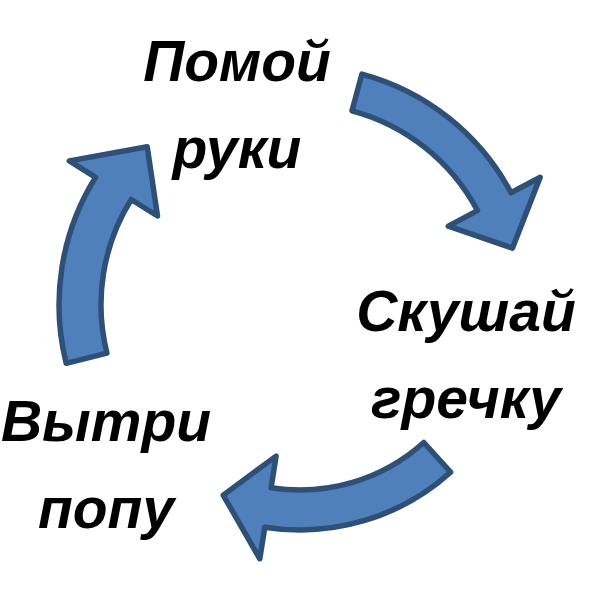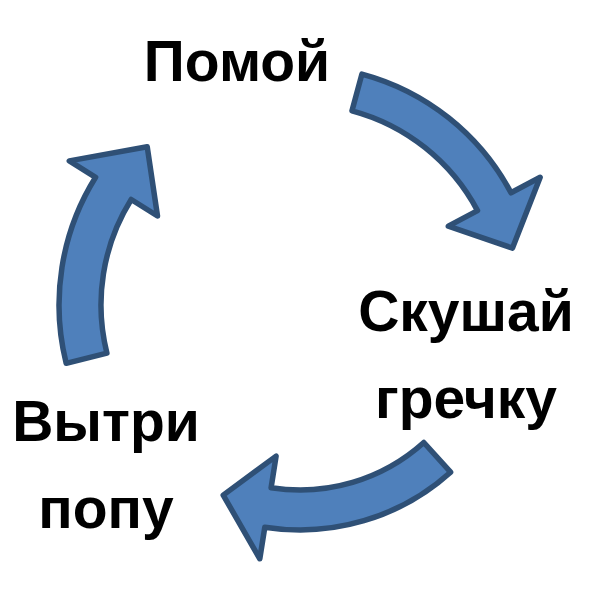--- a/index.html
+++ b/index.html
@@ -23,38 +23,40 @@
   .step-label {
     position: absolute;
     width: 300px;
     text-align: center;
     font-weight: 700;
     font-size: 57px;
     line-height: 87px;
     color: #000000;
     letter-spacing: 0px;
     white-space: nowrap;
+    font-style: italic;
   }
   #label-wash { left: 87px;  top: 18px;  }
   #label-eat  { left: 316px; top: 268px; }
   #label-wipe { left: -44px; top: 378px; }
 </style>
 </head>
 <body>
 
 <div class="stage">
 
   <svg width="600" height="600" viewBox="0 0 600 600">
     <path id="arrow-0" d="M361.9,74.1 A239,239 0 0 1 511.0,192.8 L540.2,177.3 L512.5,248.1 L448.3,226.1 L477.5,210.6 A201,201 0 0 0 352.0,110.8 Z" fill="#4F80BB" stroke="#2F5076" stroke-width="5.5" stroke-linejoin="round"></path>
     <path id="arrow-1" d="M450.6,472.2 A225,225 0 0 1 264.8,527.2 L259.8,558.8 L223.2,495.1 L276.1,456.1 L271.1,487.7 A185,185 0 0 0 423.8,442.5 Z" fill="#4F80BB" stroke="#2F5076" stroke-width="5.5" stroke-linejoin="round"></path>
     <path id="arrow-2" d="M66.2,363.3 A241,241 0 0 1 95.6,177.3 L69.3,160.9 L147.2,146.7 L157.5,216.0 L131.2,199.5 A199,199 0 0 0 106.9,353.1 Z" fill="#4F80BB" stroke="#2F5076" stroke-width="5.5" stroke-linejoin="round"></path>
   </svg>
 
   <div class="step-label" id="label-wash">
     <div>Помой</div>
+    <div>руки</div>
   </div>
 
   <div class="step-label" id="label-eat">
     <div>Скушай</div>
     <div>гречку</div>
   </div>
 
   <div class="step-label" id="label-wipe">
     <div>Вытри</div>
     <div>попу</div>

